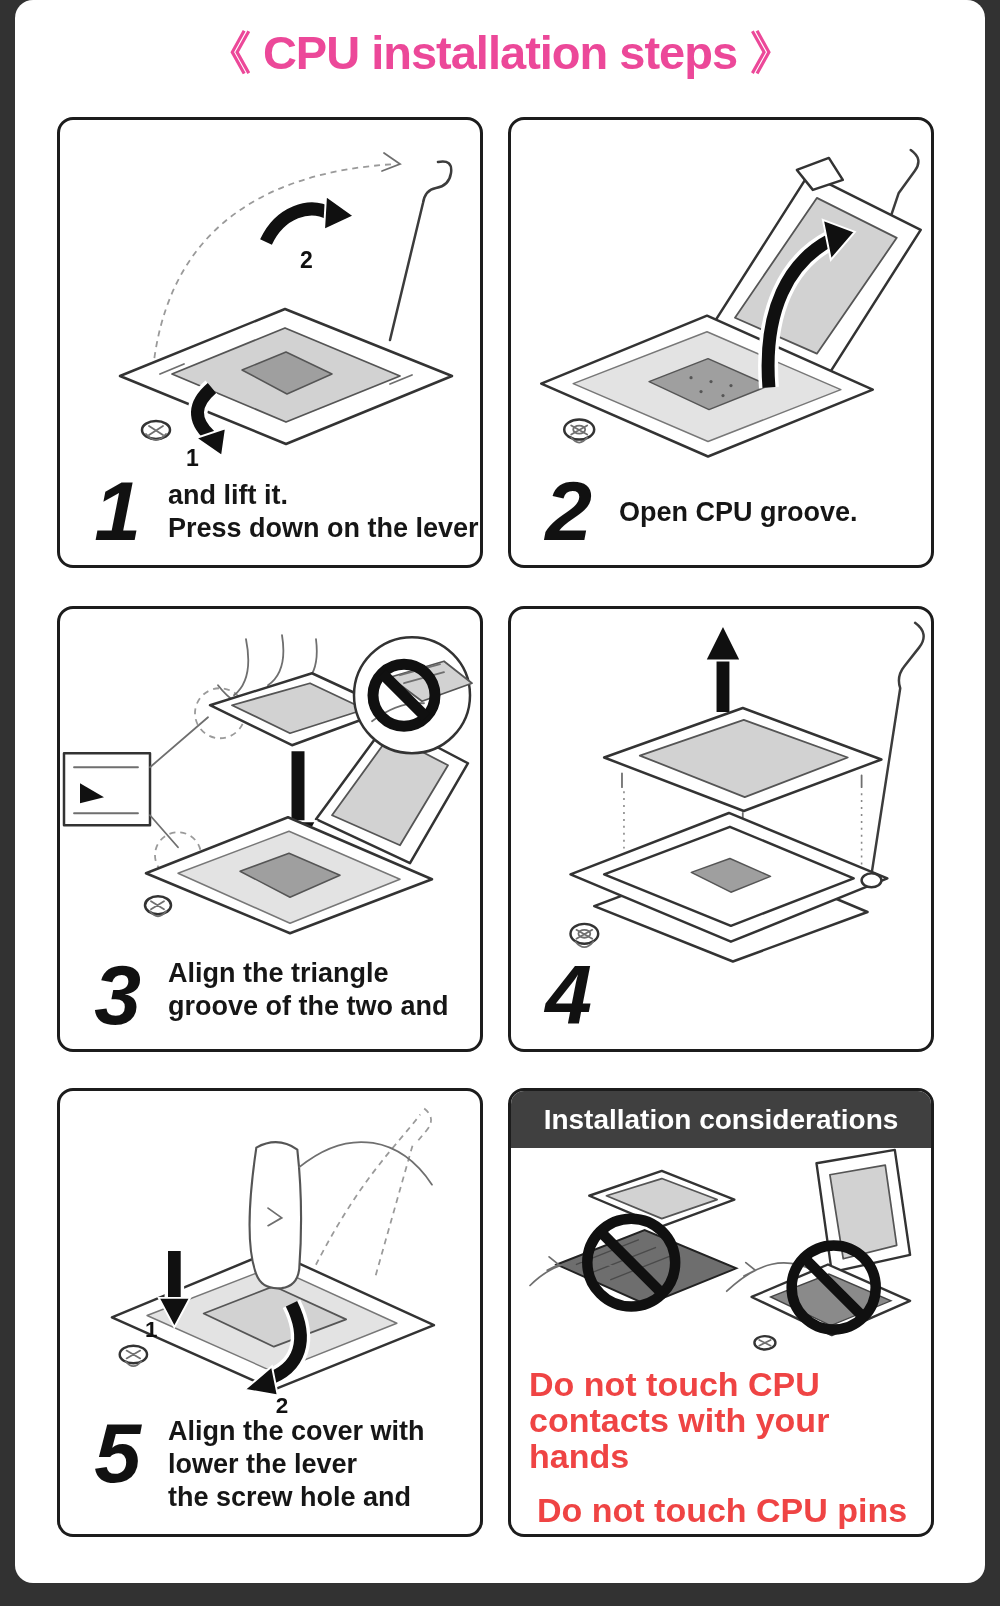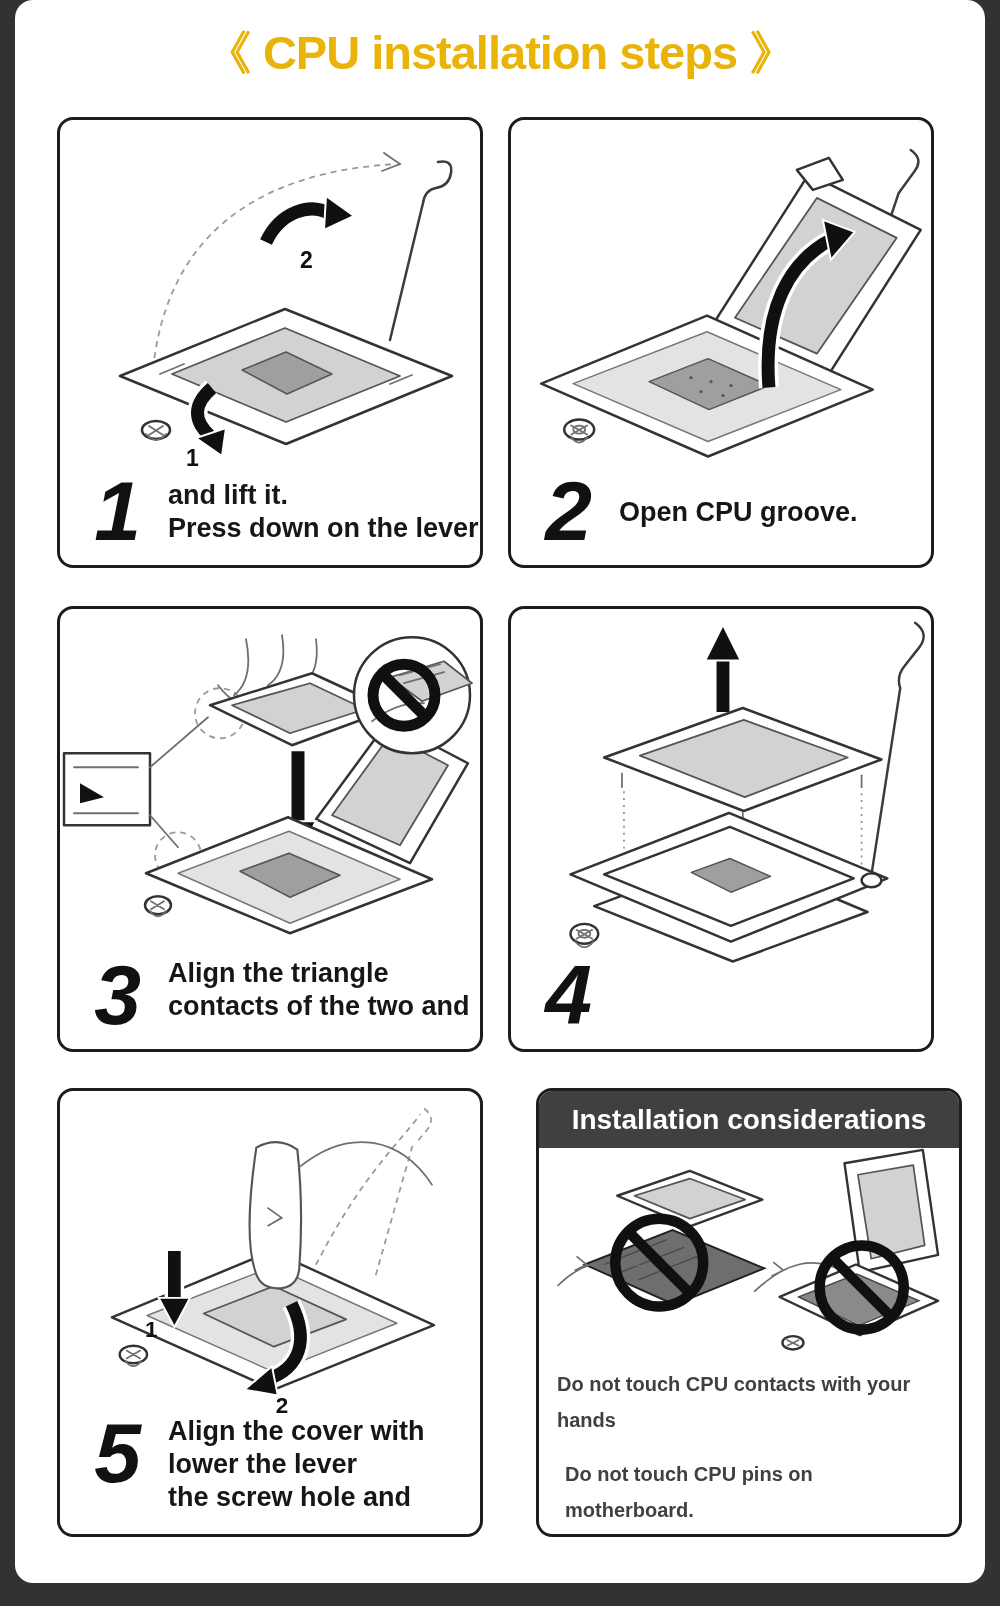--- a/index.html
+++ b/index.html
@@ -1,45 +1,45 @@
 <!DOCTYPE html>
 <html><head>
 <meta charset="utf-8">
 <style>
   html,body{margin:0;padding:0;}
   body{font-family:"Liberation Sans",sans-serif;}
   #page{position:relative;width:1000px;height:1606px;background:#323232;overflow:hidden;}
   #card{position:absolute;left:15px;top:0;width:970px;height:1583px;background:#ffffff;border-radius:18px;}
   #title{position:absolute;left:0;top:22px;width:100%;text-align:center;
-         font-size:47px;font-weight:700;color:#eab308;letter-spacing:-1px;}
+         font-size:47px;font-weight:700;color:#ec4899;letter-spacing:-1px;}
   .panel{position:absolute;background:#fff;border:3px solid #1c1c1c;border-radius:16px;
          box-sizing:border-box;display:flex;flex-direction:column;overflow:hidden;}
   #p1{left:57px;top:117px;width:426px;height:451px;}
   #p2{left:508px;top:117px;width:426px;height:451px;}
   #p3{left:57px;top:606px;width:426px;height:446px;}
   #p4{left:508px;top:606px;width:426px;height:446px;}
   #p5{left:57px;top:1088px;width:426px;height:449px;}
-  #p6{left:536px;top:1088px;width:426px;height:449px;}
+  #p6{left:508px;top:1088px;width:426px;height:449px;}
   .fig{flex:1;position:relative;}
   .fig svg{position:absolute;left:0;top:0;width:100%;height:100%;}
   .cap{display:flex;align-items:center;gap:20px;padding:0 14px 20px 24px;}
   .cap.top{align-items:flex-start;}
   .num{font-size:84px;font-weight:800;font-style:italic;line-height:0.78;color:#111;
        letter-spacing:-3px;flex:0 0 64px;text-align:center;}
   .cap.top .num{margin-top:6px;}
   .lines{display:flex;flex-direction:column;}
   .line{font-size:27px;line-height:33px;font-weight:600;color:#161616;white-space:nowrap;}
   
   #p6{border:3px solid #1c1c1c;}
   .ih{background:#404040;color:#ffffff;text-align:center;font-size:28px;font-weight:600;
       padding:13px 0 12px;flex:0 0 auto;}
   .ibody{flex:1;display:flex;flex-direction:column;}
   .ibody .fig{flex:0 0 212px;}
-  .note{margin:6px 0 12px;padding:0 14px 0 18px;font-size:20px;line-height:36px;
-        font-weight:600;color:#404040;}
+  .note{margin:6px 0 12px;padding:0 14px 0 18px;font-size:34px;line-height:36px;
+        font-weight:600;color:#ef4444;}
   .note+.note{padding-left:26px;}
   
   .thin{fill:none;stroke:#3c3c3c;stroke-width:2.5;stroke-linecap:round;stroke-linejoin:round;}
   .thin2{fill:none;stroke:#6f6f6f;stroke-width:1.8;stroke-linecap:round;}
   .dash{fill:none;stroke:#9a9a9a;stroke-width:1.8;stroke-dasharray:6 5;}
   .bold{fill:none;stroke:#101010;stroke-width:13;stroke-linecap:butt;}
   .casing{fill:none;stroke:#ffffff;stroke-width:20;stroke-linecap:butt;}
   .head{fill:#101010;stroke:#ffffff;stroke-width:2;}
   .plate{fill:#ffffff;stroke:#333;stroke-width:2.5;stroke-linejoin:round;}
   .gray{fill:#d2d2d2;stroke:#555;stroke-width:1.8;stroke-linejoin:round;}
@@ -163,21 +163,21 @@
         <g>
           <ellipse class="plate" cx="98" cy="272" rx="13" ry="9"></ellipse>
           <path class="thin2" d="M91 268 l 13 8 M91 276 l 13 -8 M90 278 q 8 10 16 0"></path>
         </g>
       </svg>
     </div>
     <div class="cap top">
       <div class="num">3</div>
       <div class="lines">
         <div class="line">Align the triangle</div>
-        <div class="line">contacts of the two and</div>
+        <div class="line">groove of the two and</div>
       </div>
     </div>
   </section>
 
   <section class="panel" id="p4">
     <div class="fig">
       <svg viewBox="0 0 420 358">
         <path class="casing" d="M212 104 L 212 46"></path>
         <path class="bold" d="M212 104 L 212 46"></path>
         <polygon class="head" points="194,52 212,16 230,52"></polygon>

